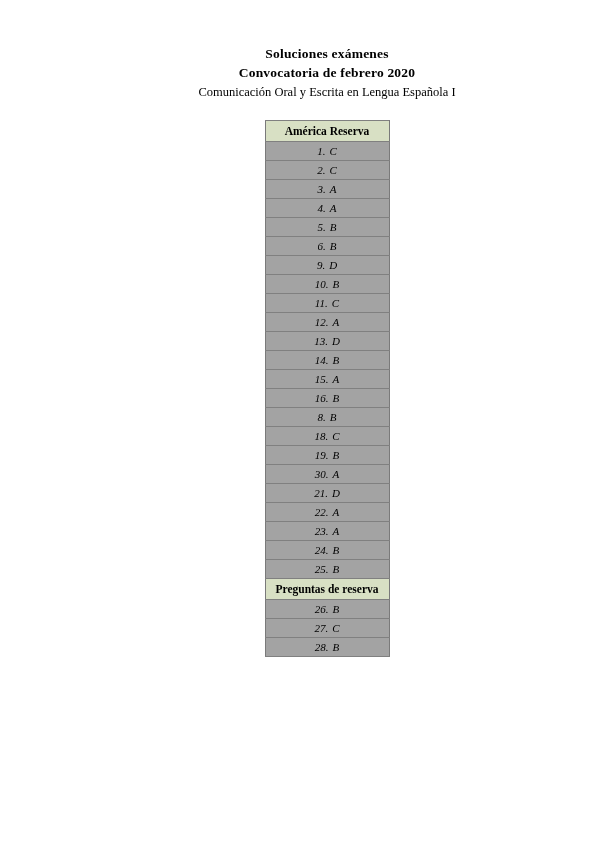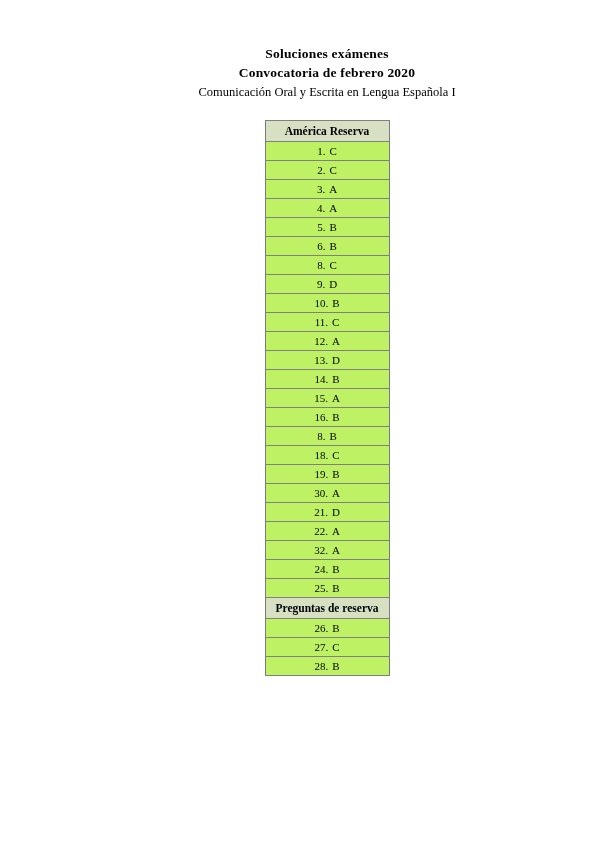--- a/index.html
+++ b/index.html
@@ -74,21 +74,22 @@
     background: #d8e0c4;
     font-weight: bold;
     font-size: 11.5px;
     height: auto;
     padding: 3px 0;
     line-height: 14px;
     white-space: normal;
   }
 
   table.answers td.answer-cell {
-    background: #bef264;
+    background: #a3a3a3;
+    font-style: italic;
   }
 
   .ans-num {
     display: inline-block;
   }
   .ans-opt {
     display: inline-block;
     margin-left: 4px;
   }
 </style>
@@ -121,23 +122,20 @@
           <tr>
             <td class="answer-cell"><span class="ans-num">4.</span><span class="ans-opt">A</span></td>
           </tr>
           <tr>
             <td class="answer-cell"><span class="ans-num">5.</span><span class="ans-opt">B</span></td>
           </tr>
           <tr>
             <td class="answer-cell"><span class="ans-num">6.</span><span class="ans-opt">B</span></td>
           </tr>
           <tr>
-            <td class="answer-cell"><span class="ans-num">8.</span><span class="ans-opt">C</span></td>
-          </tr>
-          <tr>
             <td class="answer-cell"><span class="ans-num">9.</span><span class="ans-opt">D</span></td>
           </tr>
           <tr>
             <td class="answer-cell"><span class="ans-num">10.</span><span class="ans-opt">B</span></td>
           </tr>
           <tr>
             <td class="answer-cell"><span class="ans-num">11.</span><span class="ans-opt">C</span></td>
           </tr>
           <tr>
             <td class="answer-cell"><span class="ans-num">12.</span><span class="ans-opt">A</span></td>
@@ -166,21 +164,21 @@
           <tr>
             <td class="answer-cell"><span class="ans-num">30.</span><span class="ans-opt">A</span></td>
           </tr>
           <tr>
             <td class="answer-cell"><span class="ans-num">21.</span><span class="ans-opt">D</span></td>
           </tr>
           <tr>
             <td class="answer-cell"><span class="ans-num">22.</span><span class="ans-opt">A</span></td>
           </tr>
           <tr>
-            <td class="answer-cell"><span class="ans-num">32.</span><span class="ans-opt">A</span></td>
+            <td class="answer-cell"><span class="ans-num">23.</span><span class="ans-opt">A</span></td>
           </tr>
           <tr>
             <td class="answer-cell"><span class="ans-num">24.</span><span class="ans-opt">B</span></td>
           </tr>
           <tr>
             <td class="answer-cell"><span class="ans-num">25.</span><span class="ans-opt">B</span></td>
           </tr>
           <tr>
             <td class="section-head">Preguntas de reserva</td>
           </tr>

